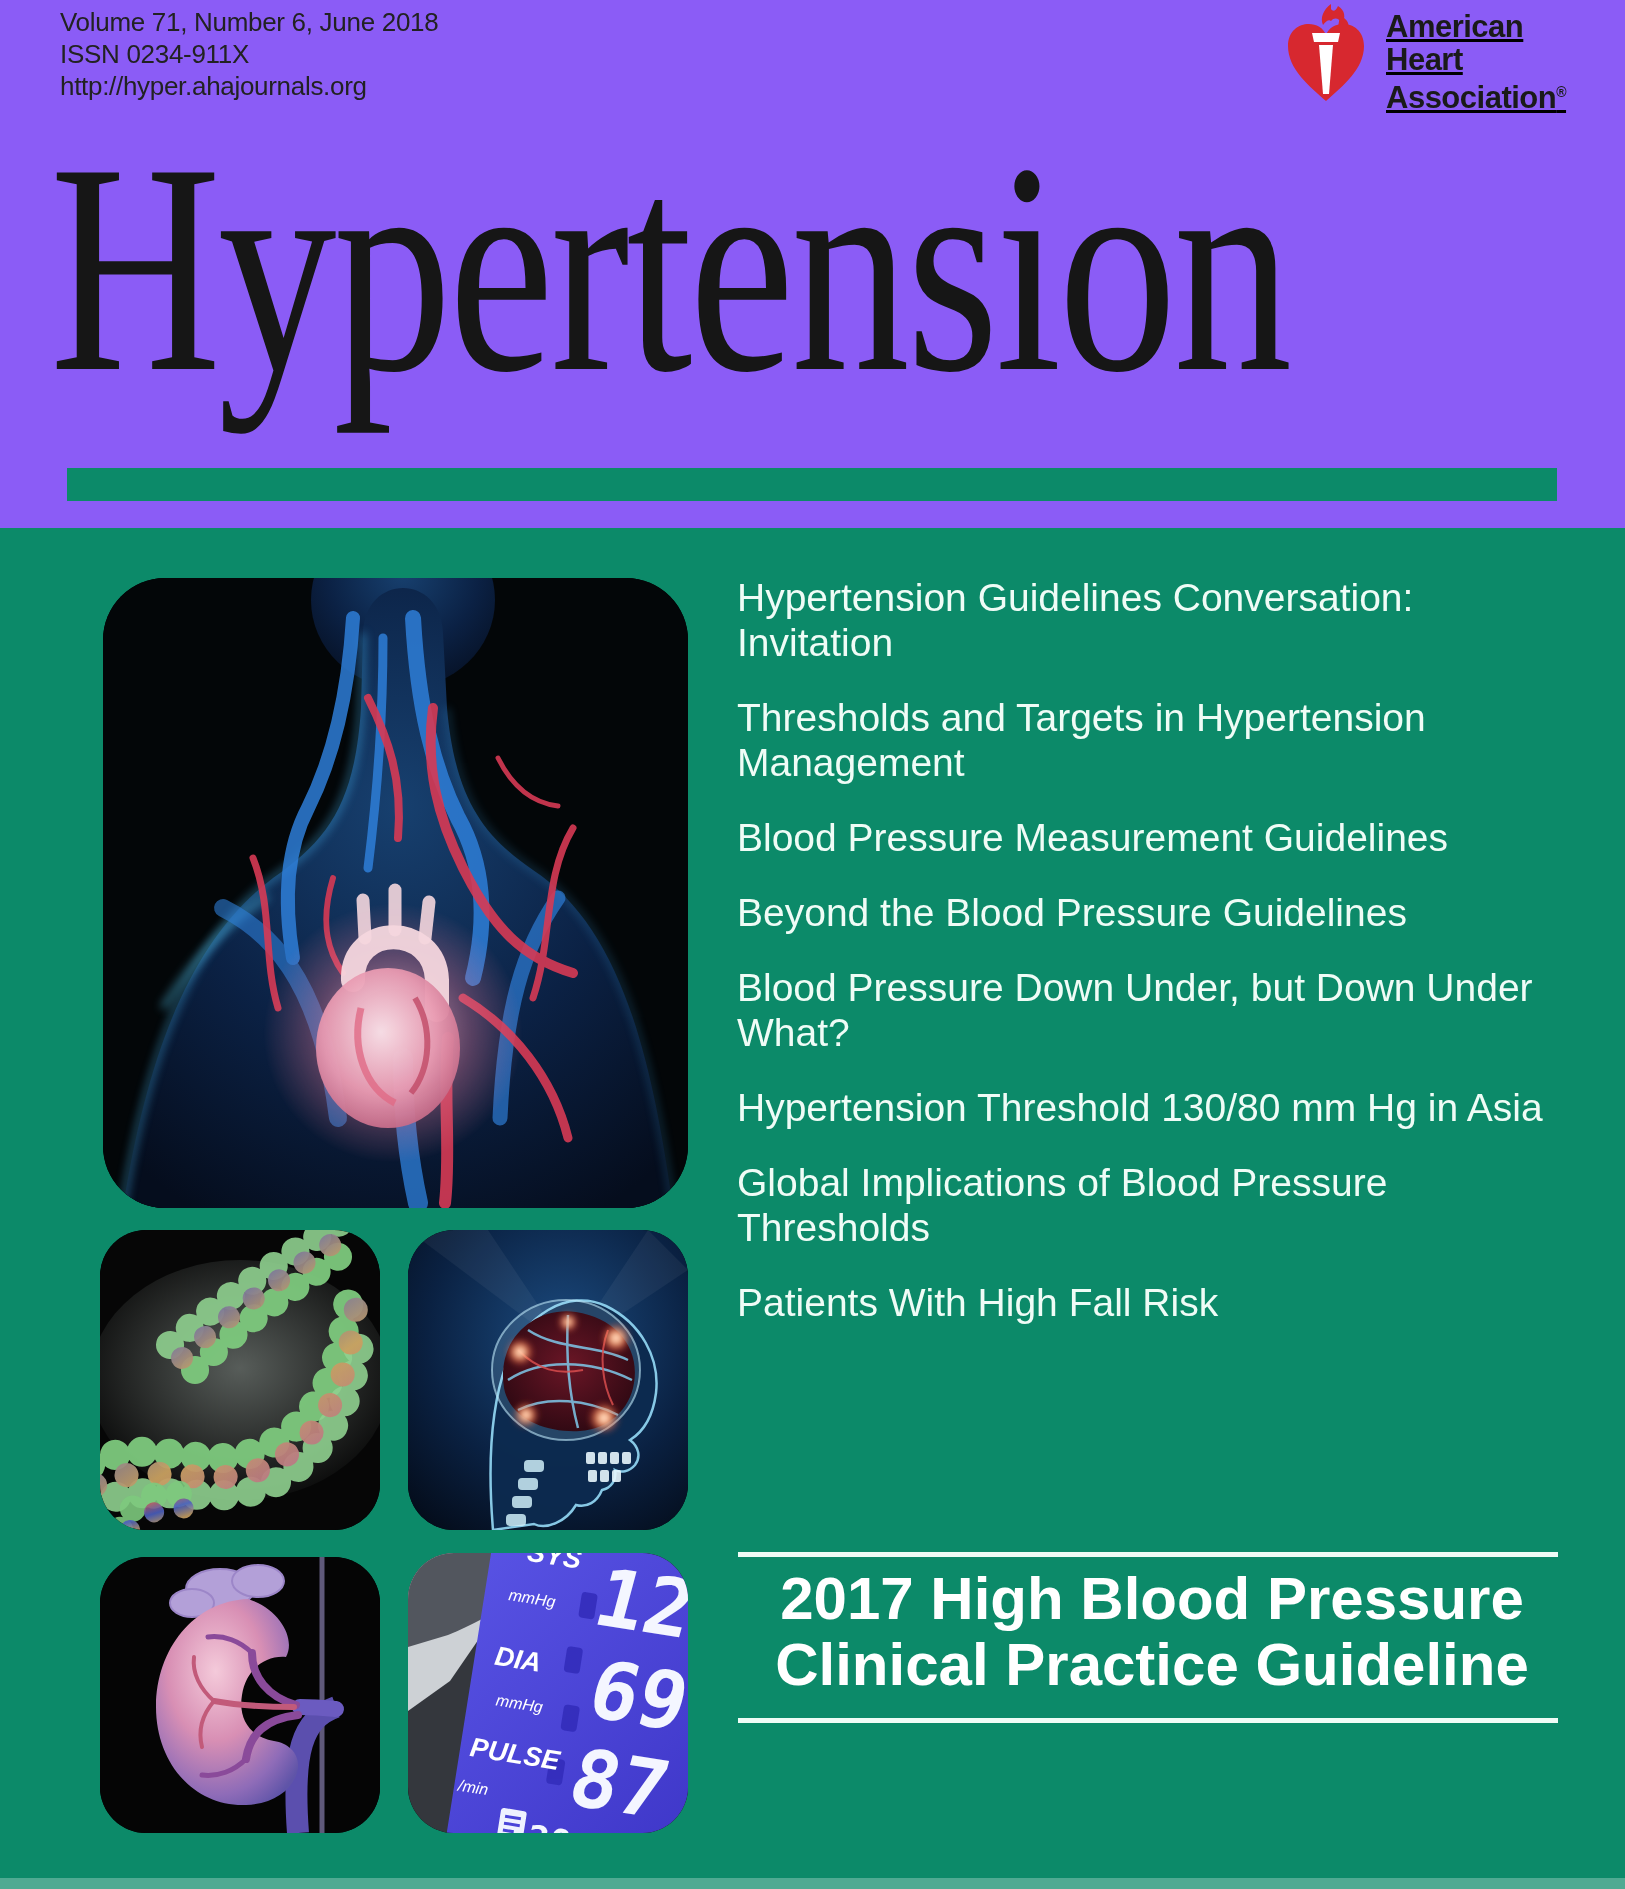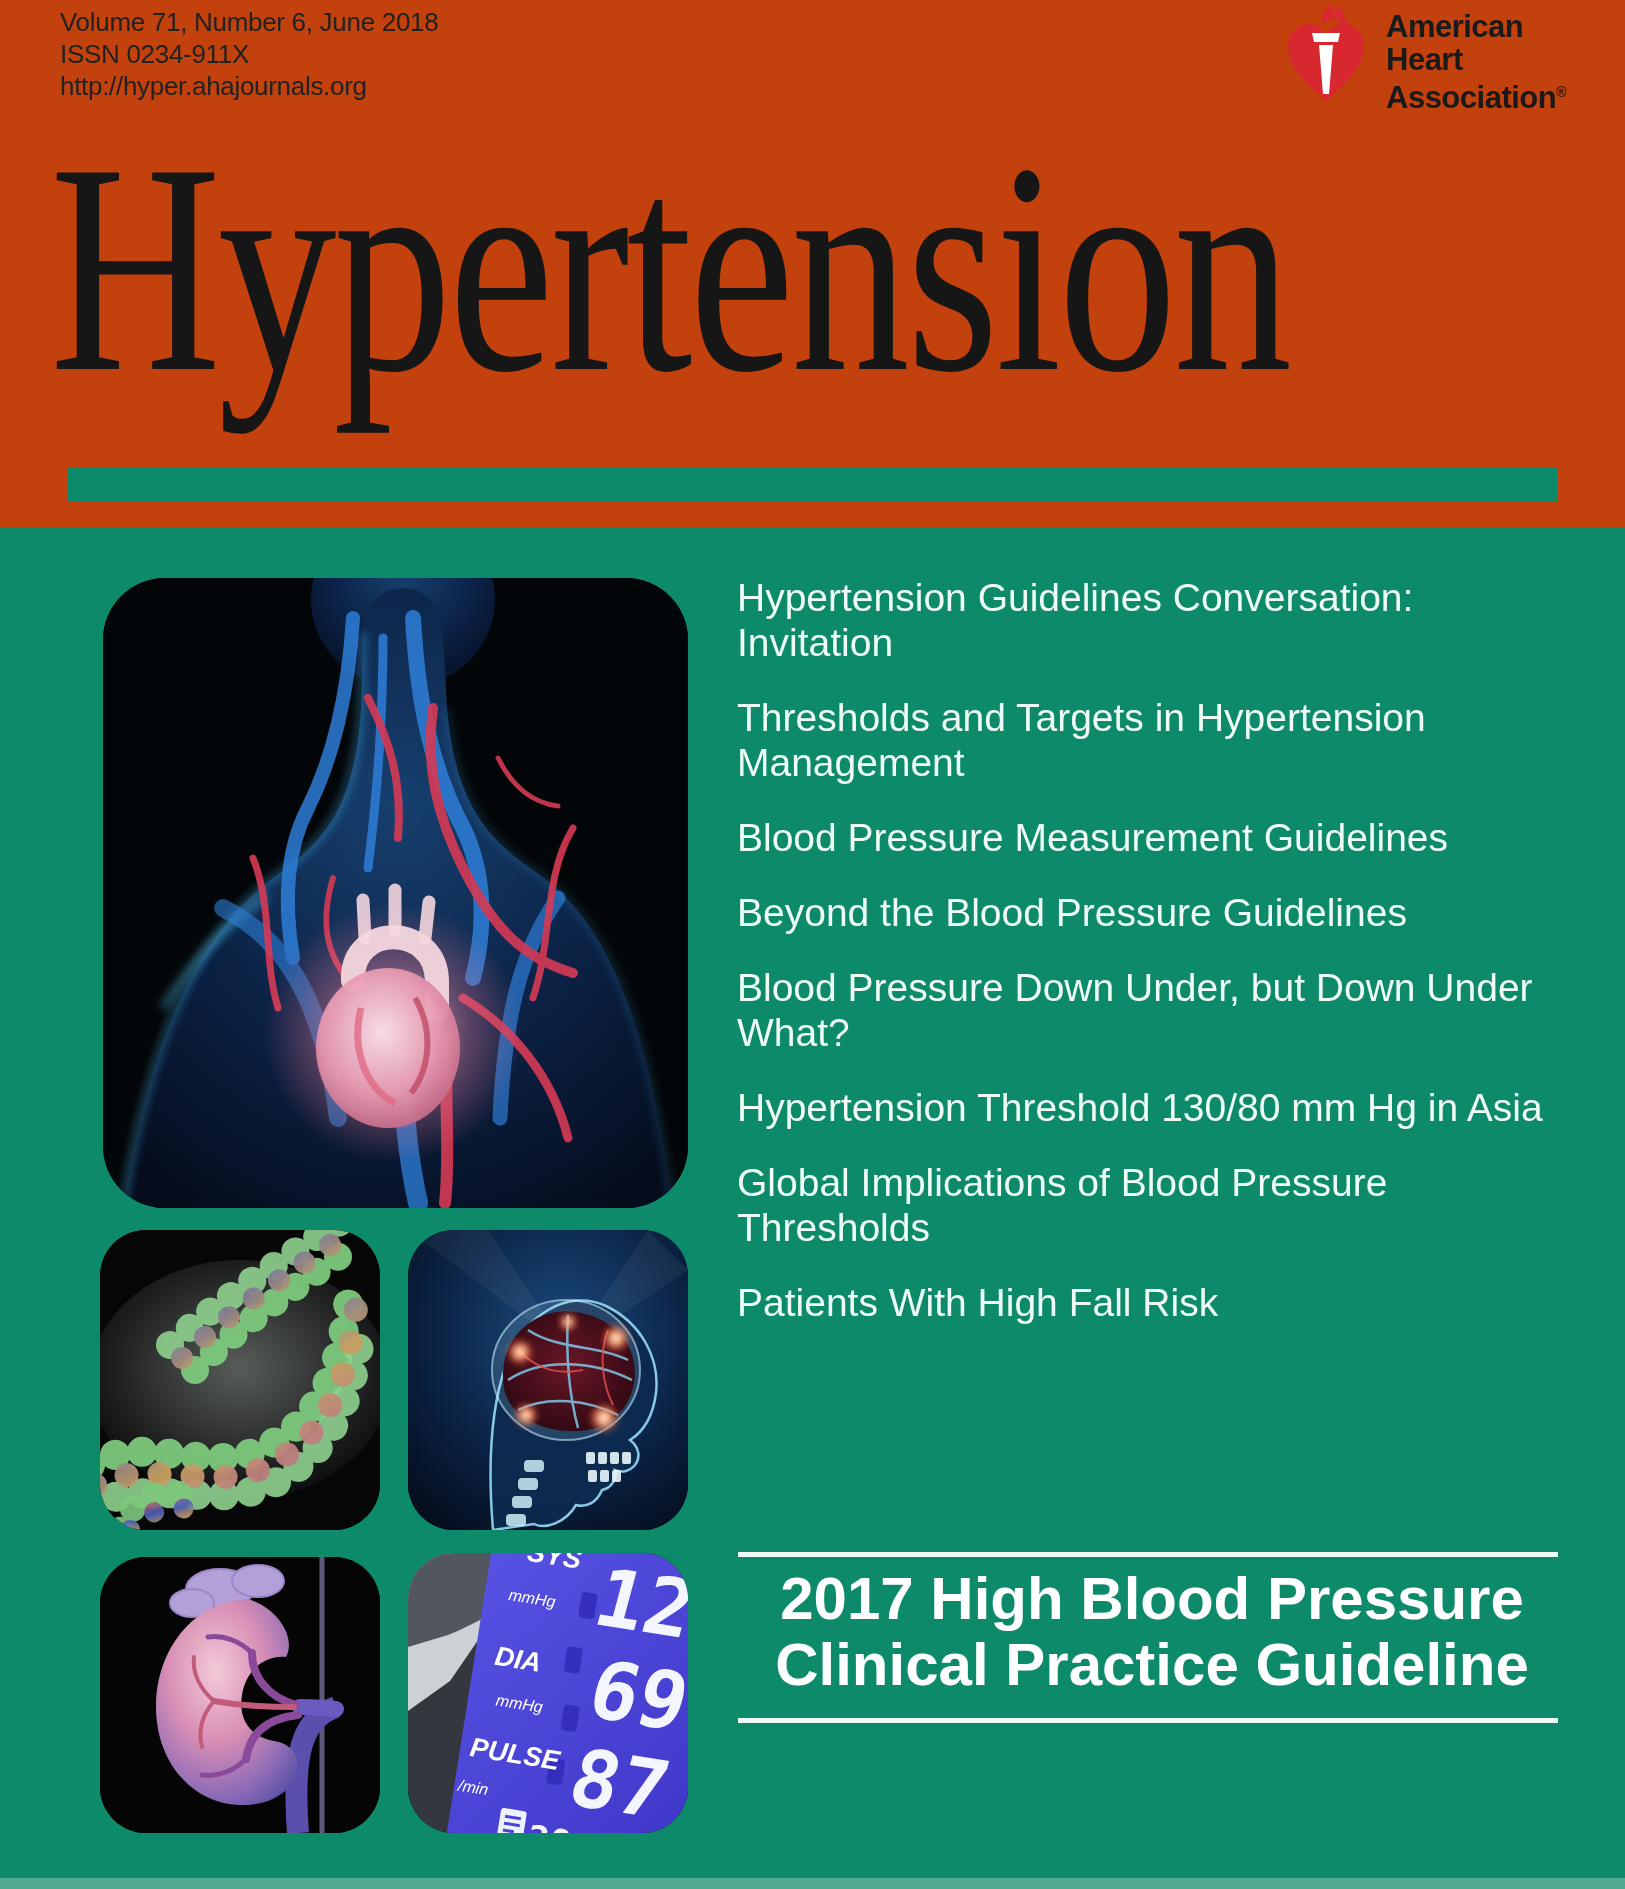--- a/index.html
+++ b/index.html
@@ -1,26 +1,26 @@
 <!DOCTYPE html>
 <html><head>
 <meta charset="utf-8">
 <title>Hypertension Journal Cover</title>
 <style>
   html,body{margin:0;padding:0;background:#e8e8e8;}
-  .page{position:relative;width:1625px;height:1889px;background:#c2410c;overflow:hidden;
+  .page{position:relative;width:1625px;height:1889px;background:#8b5cf6;overflow:hidden;
         font-family:"Liberation Sans",sans-serif;}
 
   
   .meta{position:absolute;left:60px;top:6px;color:#222;font-size:26px;line-height:32px;
         letter-spacing:-0.3px;}
   .meta div{white-space:nowrap;}
 
   
-  .aha{position:absolute;left:1276px;top:2px;display:flex;align-items:flex-start;}
+  .aha{position:absolute;left:1276px;top:2px;display:flex;align-items:flex-start;text-decoration:underline;}
   .aha svg{display:block;}
   .aha-text{margin-left:10px;margin-top:8px;font-weight:bold;color:#1a1a1a;
             font-size:31px;line-height:33px;letter-spacing:-0.5px;}
   .aha-text sup{font-size:14px;font-weight:bold;}
 
   
   .masthead{position:absolute;left:50px;top:118px;margin:0;color:#161616;
             font-family:"Liberation Serif",serif;font-weight:normal;
             font-size:300px;line-height:1;letter-spacing:-4px;
             transform:scaleX(0.79);transform-origin:left top;white-space:nowrap;}

